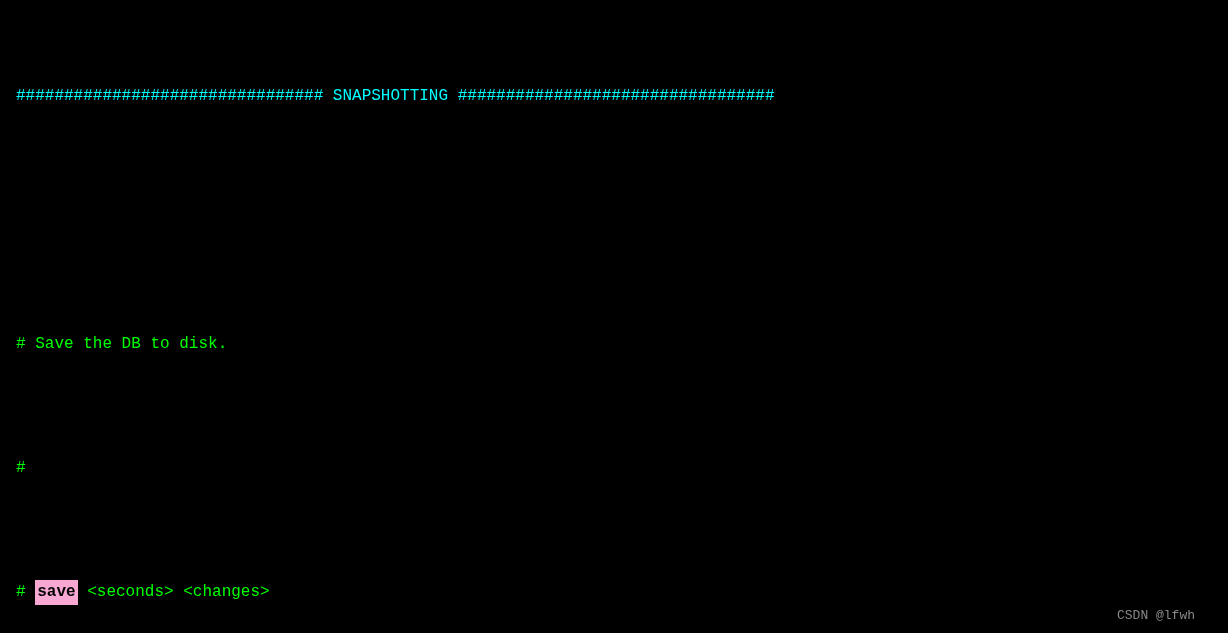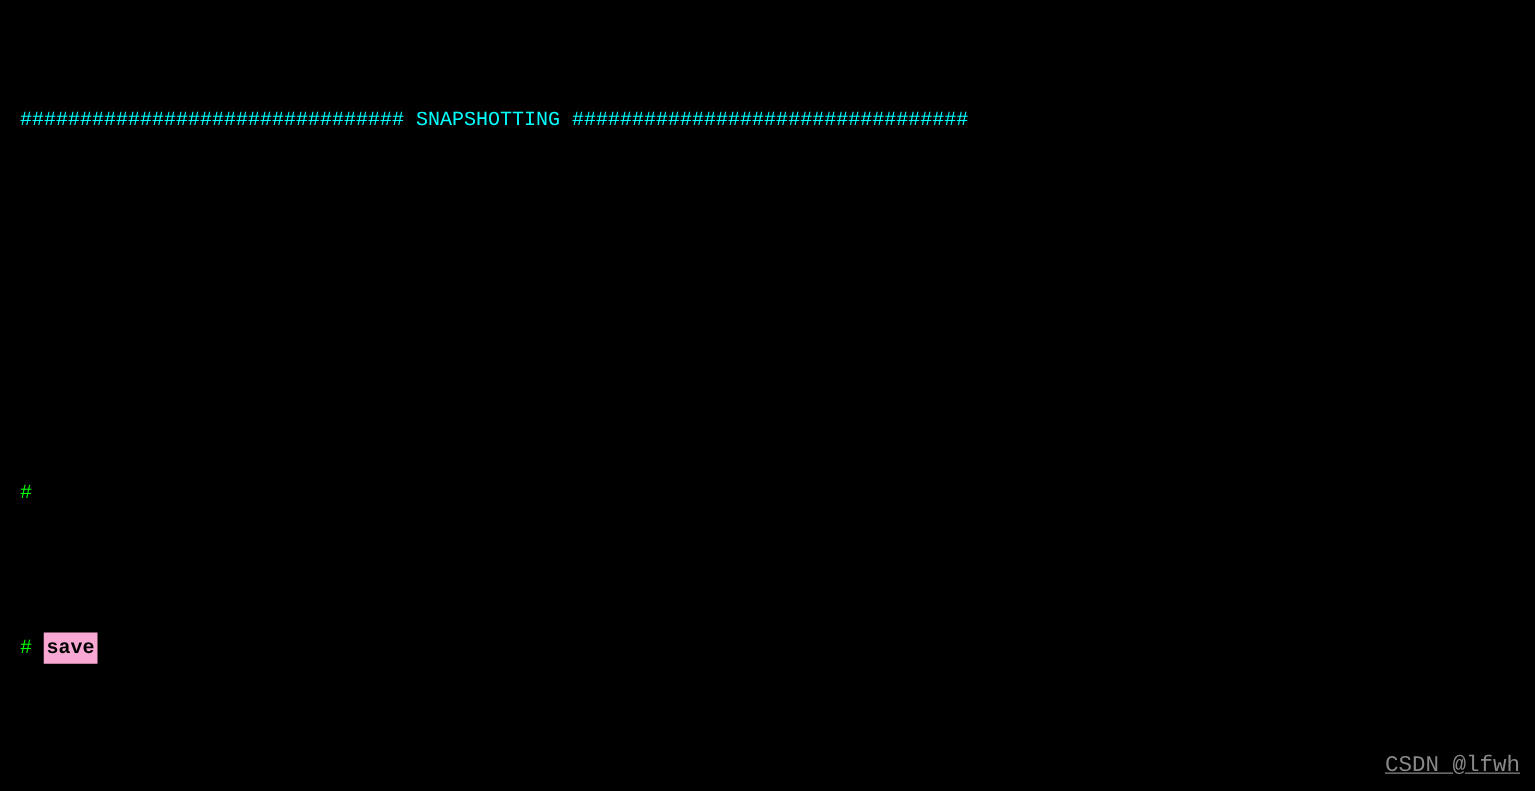--- a/index.html
+++ b/index.html
@@ -31,24 +31,23 @@
       flex-wrap: nowrap;
     }
 
     .cyan-text {
       color: #00ffff;
     }
 
     .watermark {
       position: absolute;
       bottom: 10px;
-      right: 12px;
+      right: 33px;
       color: #888888;
-      font-size: 18px;
-      text-decoration: underline;
+      font-size: 13px;
     }
 
     .save-yellow {
       background-color: #f9a8d4;
       color: #000;
       font-weight: bold;
       padding: 0 2px;
     }
   </style>
 </head>
@@ -57,29 +56,32 @@
 <div class="code-block">
   
   <div class="line">
     <span class="cyan-text">################################ SNAPSHOTTING #################################</span>
   </div>
 
   
   <div class="line">&nbsp;</div>
 
   
+  <div class="line">
+    <span># Save the DB to disk.</span>
+  </div>
 
   
   <div class="line">
     <span>#</span>
   </div>
 
   
   <div class="line">
-    <span># </span><span class="save-yellow">save</span>
+    <span># </span><span class="save-yellow">save</span><span> &lt;seconds&gt; &lt;changes&gt;</span>
   </div>
 
   
   
 
   
   
 
   
   

